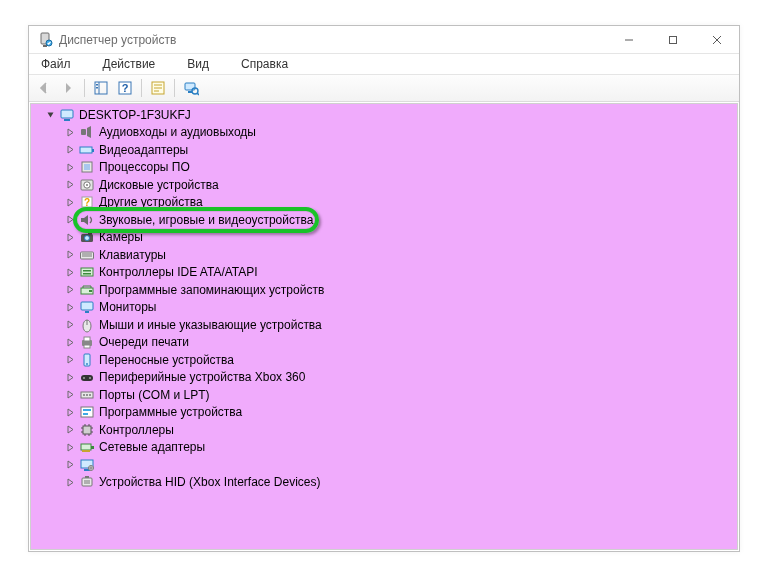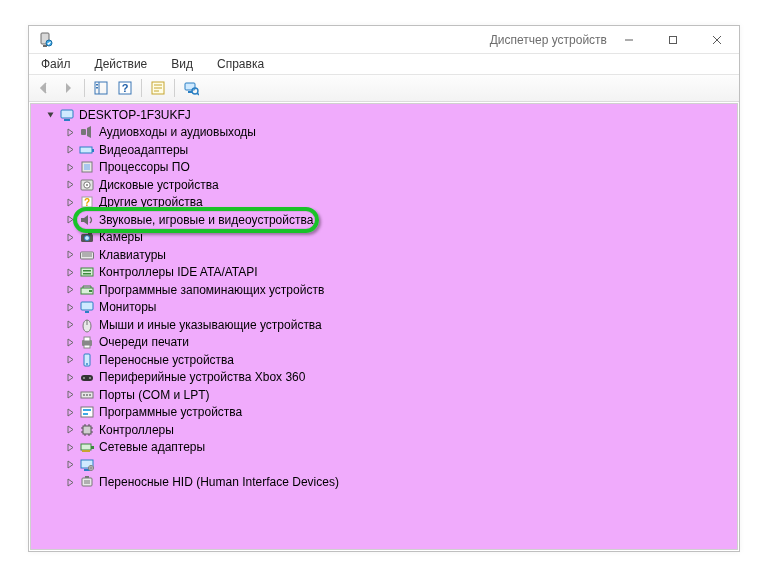--- a/index.html
+++ b/index.html
@@ -24,26 +24,26 @@
     flex-direction: column;
   }
   
   .titlebar {
     height: 28px;
     display:flex; align-items:center;
     padding: 0 0 0 8px;
     border-bottom: 1px solid #e5e5e5;
   }
   .titlebar .app-icon { width:16px; height:16px; margin-right:6px; display:flex; align-items:center; justify-content:center; }
-  .titlebar .title { color:#6d6d6d; font-size:12px; flex:1;text-align:right; }
+  .titlebar .title { color:#6d6d6d; font-size:12px; flex:1; }
   .win-controls { display:flex; }
   .win-btn { width:44px; height:28px; display:flex; align-items:center; justify-content:center; color:#4a4a4a; }
   .win-btn svg { stroke:#5a5a5a; }
   
-  .menubar { height:20px; display:flex; align-items:center; padding: 0 4px; gap:8px; }
+  .menubar { height:20px; display:flex; align-items:center; padding: 0 4px; gap:16px; }
   .menu-item { padding: 2px 8px; color:#333; font-size:12px; }
   
   .toolbar {
     height:28px;
     border-top:1px solid #e5e5e5;
     border-bottom:1px solid #dcdcdc;
     display:flex; align-items:center; gap:2px;
     padding: 0 4px;
     background: linear-gradient(#fdfdfd,#f3f3f3);
   }
@@ -501,20 +501,20 @@
             </svg>
           </span>
           <span class="node-icon">
             <svg width="16" height="16" viewBox="0 0 16 16">
               <rect x="3" y="4" width="10" height="8" rx="1" fill="#e8e8e8" stroke="#777"></rect>
               <rect x="6" y="2" width="4" height="2" fill="#777"></rect>
               <line x1="5" y1="7" x2="11" y2="7" stroke="#777"></line>
               <line x1="5" y1="9" x2="11" y2="9" stroke="#777"></line>
             </svg>
           </span>
-          <span class="node-label">Переносные HID (Human Interface Devices)</span>
+          <span class="node-label">Устройства HID (Xbox Interface Devices)</span>
         </div>
       </div>
   </div>
 
 </div>
 
 <div class="highlight-callout" id="callout" style="left: 73px; top: 206.75px; width: 246.359px; height: 26px; border-color: rgb(25, 194, 41);"></div>
 
 </body></html>

